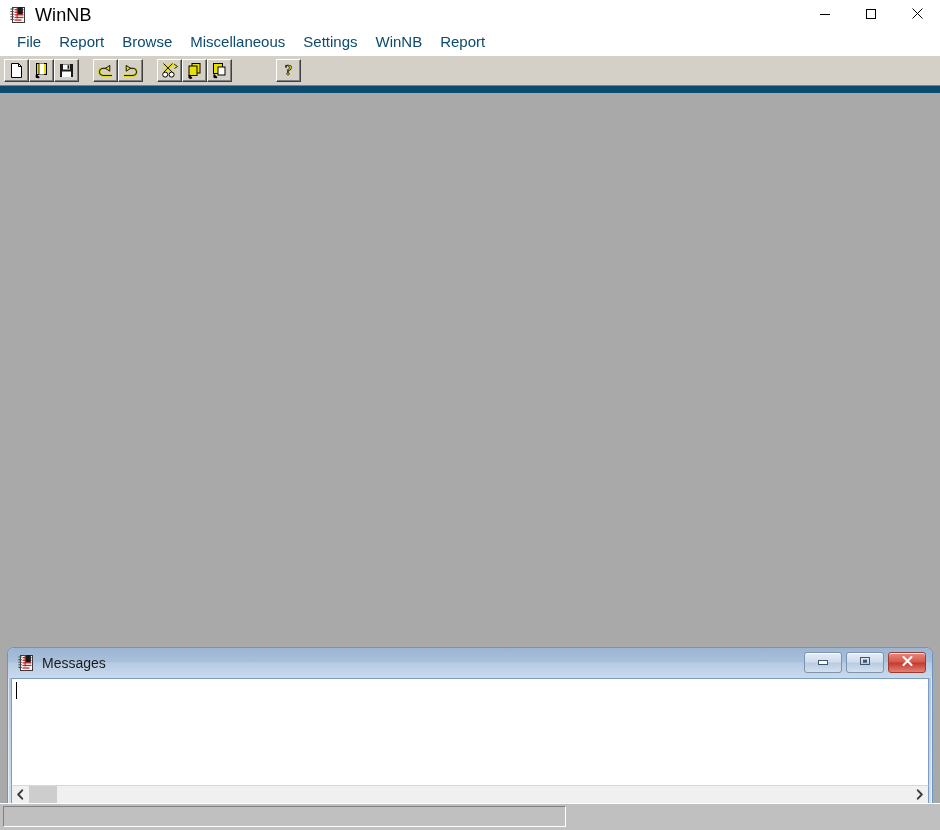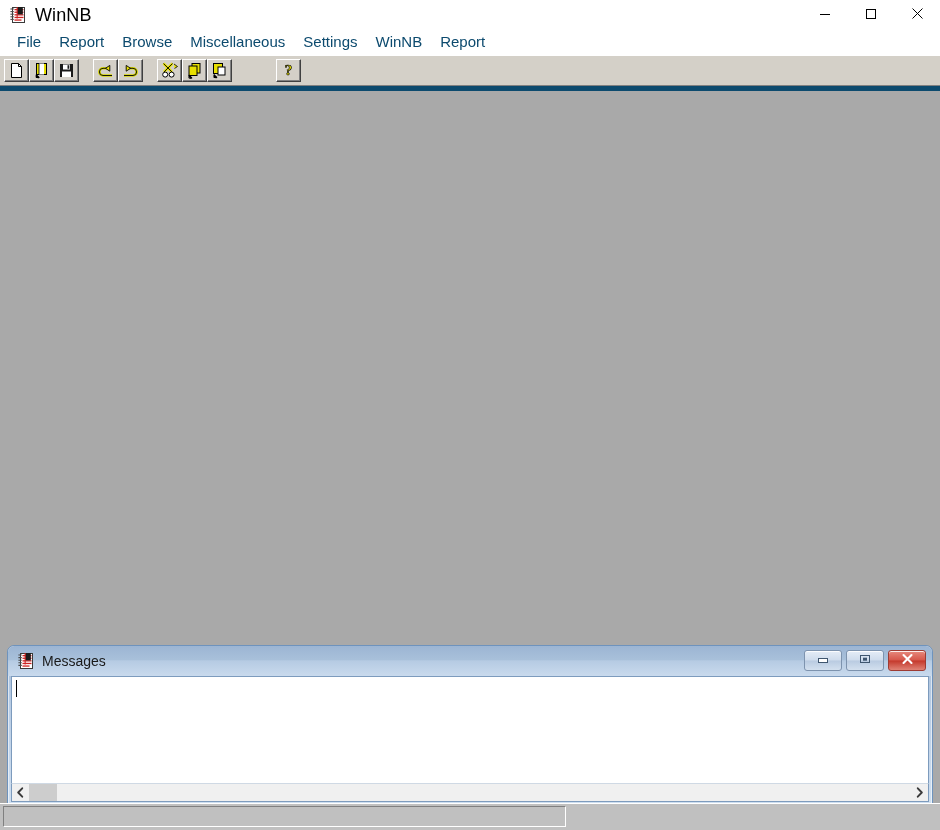--- a/index.html
+++ b/index.html
@@ -139,21 +139,21 @@
     pointer-events: none;
   }
   .tb-btn svg { display: block; position: relative; z-index: 1; }
 
   
   #mdi-client {
     flex: 1 1 auto;
     background: #a9a9a9;
     position: relative;
     overflow: hidden;
-    border-top: 5px solid #0c4a6e;
+    border-top: 7px solid #0c4a6e;
     box-sizing: border-box;
   }
 
   
   #messages-window {
     position: absolute;
     left: 7px;
     top: 0px;
     width: 926px;
     height: 161px;

